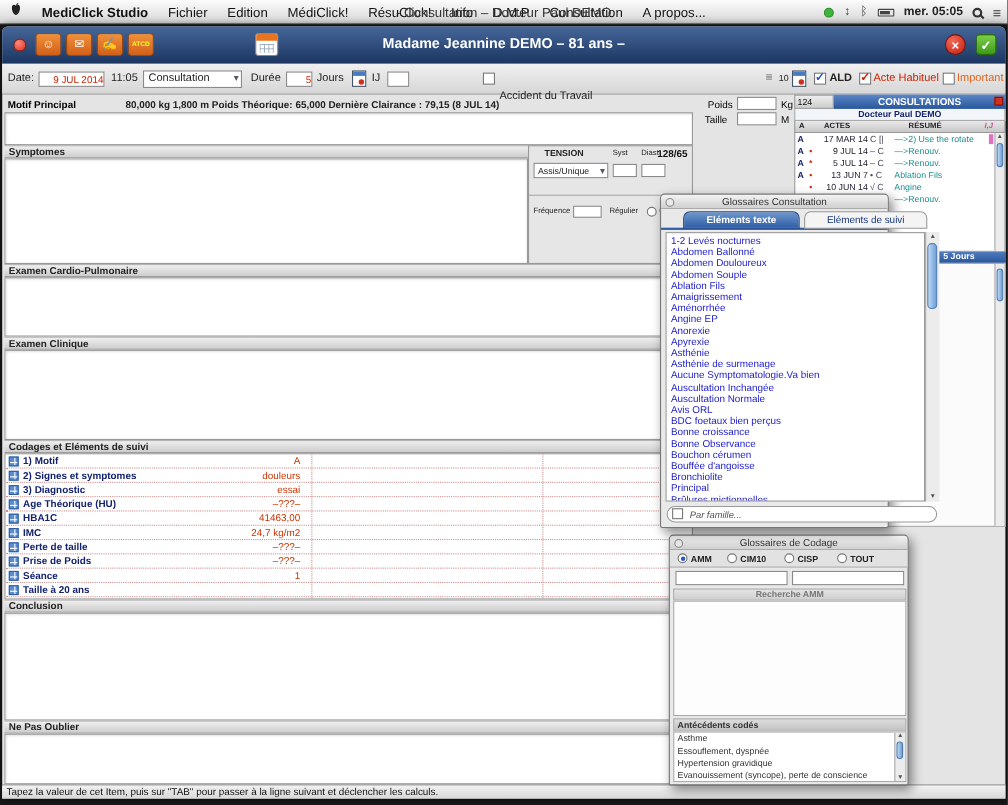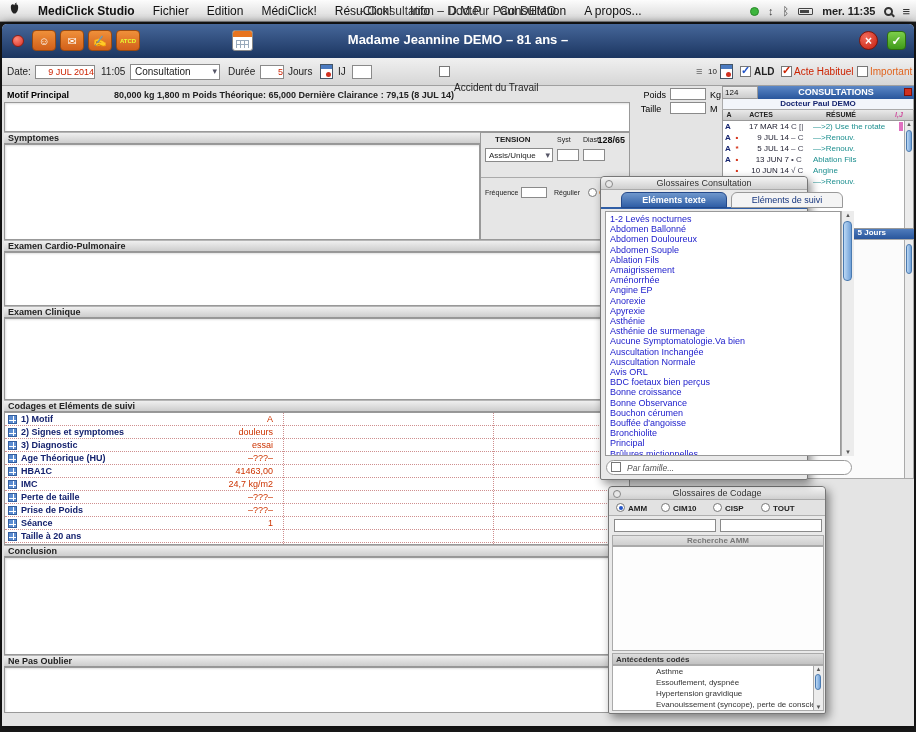--- a/index.html
+++ b/index.html
@@ -73,21 +73,21 @@
   .palette{position:absolute;background:#e9e9e9;border:1px solid #777;border-radius:4px 4px 2px 2px;box-shadow:3px 4px 10px rgba(0,0,0,.45);}
   .pal-title{height:13px;background:linear-gradient(#f4f4f4,#cfcfcf);border-bottom:1px solid #aaa;border-radius:4px 4px 0 0;text-align:center;font-size:9px;color:#333;line-height:13px;position:relative;}
   .pal-close{position:absolute;left:4px;top:3px;width:8px;height:8px;border-radius:50%;background:#e8e8e8;border:1px solid #888;}
   .tab{position:absolute;height:16px;font-size:9px;text-align:center;line-height:15px;border-radius:6px 6px 0 0;}
   .tab.on{background:linear-gradient(#6f97cc,#2f5ea6);color:#fff;font-weight:bold;border:1px solid #24498a;}
   .tab.off{background:#f4f4f4;color:#15357e;border:1px solid #999;}
   .gl-list{position:absolute;background:#fff;border:1px solid #999;overflow:hidden;padding:2px 0 0 4px;}
   .gl-item{font-size:9px;line-height:10.2px;color:#2121cc;white-space:nowrap;}
   .radio{width:9px;height:9px;border:1px solid #777;border-radius:50%;background:#fff;display:inline-block;position:relative;vertical-align:middle;}
   .radio.sel::after{content:"";position:absolute;left:2px;top:2px;width:4px;height:4px;border-radius:50%;background:#2456c8;}
-  .ant-item{font-size:8px;line-height:11px;color:#333;white-space:nowrap;padding-left:3px;margin-left:40px;}
+  .ant-item{font-size:8px;line-height:11px;color:#333;white-space:nowrap;padding-left:3px;}
   
   .statusbar{position:absolute;left:0;top:689px;width:912px;height:13px;background:linear-gradient(#f2f2f2,#d8d8d8);border-top:1px solid #999;font-size:9px;line-height:12px;padding-left:4px;color:#111;}
 </style>
 </head>
 <body>
 
 <div class="screen">
 
   <div class="menubar">
     <span class="menu-item"><svg width="11" height="13" viewBox="0 0 12 13">
@@ -102,21 +102,21 @@
     <span class="menu-item">Info</span>
     <span class="menu-item">D.M.P</span>
     <span class="menu-item">Consultation</span>
     <span class="menu-item">A propos...</span>
     <span class="abs" style="left:50%;transform:translateX(-50%);font-size:12px;color:#333;top:4px;">- Consultation – Docteur Paul DEMO</span>
     <span class="mb-right">
       <span class="dot-green"></span>
       <span style="color:#444;">↕</span>
       <span style="color:#444;">ᛒ</span>
       <span class="batt"></span>
-      <span class="b">mer. 11:35</span>
+      <span class="b">mer. 05:05</span>
       <span class="mag"></span>
       <span style="color:#333;font-size:13px;">≡</span>
     </span>
   </div>
 
   <div class="window">
 
     <div class="titlebar">
       <span class="tl-red"></span>
       <span class="app-icon" style="left:30px;">☺</span>
@@ -399,14 +399,15 @@
         <div class="ant-item">Hypertension gravidique</div>
         <div class="ant-item">Evanouissement (syncope), perte de conscience</div>
         <div class="vscroll" style="right:0;top:0;width:10px;height:44px;">
           <span class="sb-arrow" style="top:0;">▲</span>
           <span class="sb-thumb" style="top:8px;width:6px;height:16px;"></span>
           <span class="sb-arrow" style="bottom:0;">▼</span>
         </div>
       </div>
     </div>
 
+    <div class="statusbar">Tapez la valeur de cet Item, puis sur "TAB" pour passer à la ligne suivant et déclencher les calculs.</div>
   </div>
 </div>
 
 </body></html>

